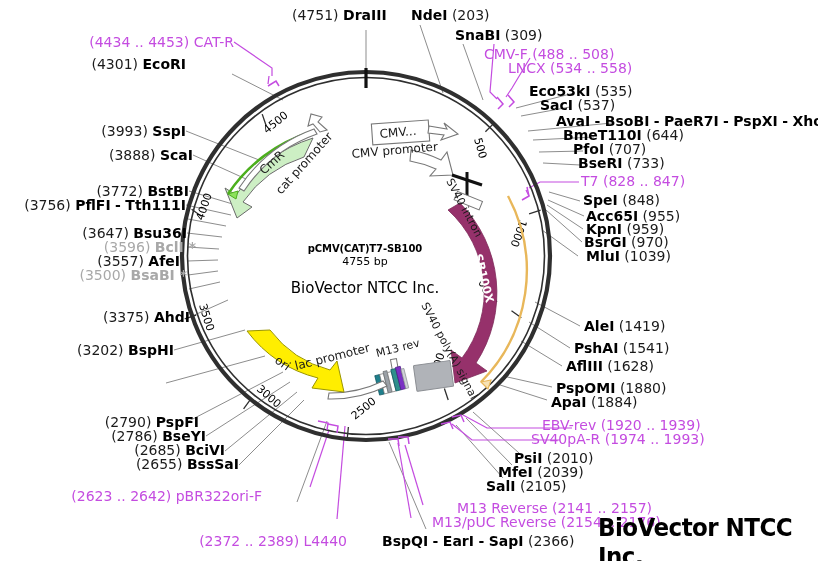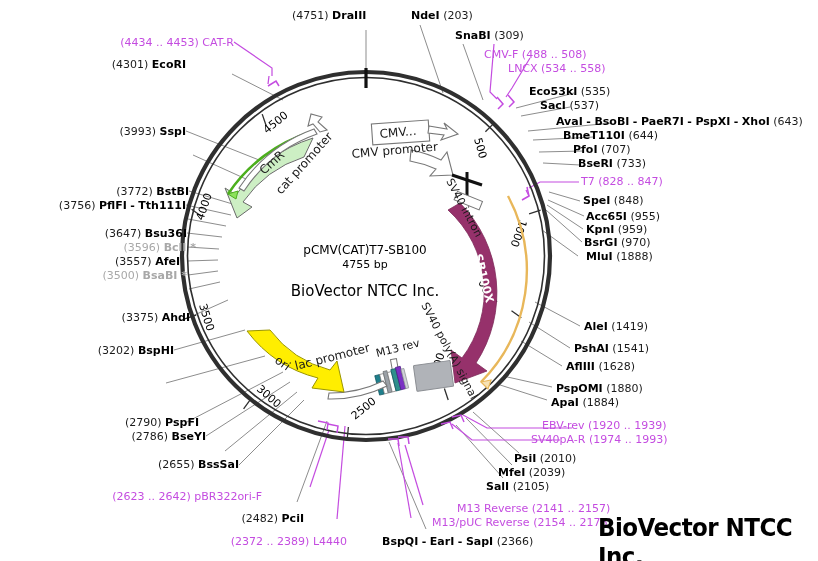--- a/index.html
+++ b/index.html
@@ -18,43 +18,43 @@
   svg#map {
     position: absolute;
     left: 0; top: 0;
     width: 818px;
     height: 561px;
   }
   .lbl {
     position: absolute;
     white-space: nowrap;
     font-family: "DejaVu Sans", "Liberation Sans", sans-serif;
-    font-size: 11px;
+    font-size: 14px;
     line-height: 13px;
     color: #000000;
   }
   .lbl.right { text-align: right; }
   .enz-name { font-weight: bold; color: #000000; }
   .enz-pos  { font-weight: normal; color: #1a1a1a; }
   .enz-dim .enz-name { color: #a8a8a8; font-weight: bold; }
   .enz-dim .enz-pos  { color: #a8a8a8; }
   .primer { color: #c44ce0; }
   .primer .enz-name, .primer .enz-pos { color: #c44ce0; font-weight: normal; }
   .sep { font-weight: bold; color: #000; }
 
   #centre-block {
     position: absolute;
     left: 200px;
     top: 243px;
     width: 330px;
     text-align: center;
   }
   #plasmid-name {
-    font-size: 12px;
-    font-weight: normal;
+    font-size: 10px;
+    font-weight: bold;
     color: #000;
     letter-spacing: -0.1px;
   }
   #plasmid-size {
     font-size: 11px;
     color: #000;
     margin-top: 1px;
   }
   #centre-brand {
     font-size: 15px;
@@ -322,20 +322,24 @@
     <span class="enz-name">CAT-R</span>
   </div>
   <div class="lbl right" style="left:0px; top:58px; width:186px;">
     <span class="enz-pos">(4301)</span>
     <span class="enz-name">EcoRI</span>
   </div>
   <div class="lbl right" style="left:0px; top:125px; width:186px;">
     <span class="enz-pos">(3993)</span>
     <span class="enz-name">SspI</span>
   </div>
+  <div class="lbl right" style="left:0px; top:149px; width:193px;">
+    <span class="enz-pos">(3888)</span>
+    <span class="enz-name">ScaI</span>
+  </div>
   <div class="lbl right" style="left:0px; top:185px; width:189px;">
     <span class="enz-pos">(3772)</span>
     <span class="enz-name">BstBI</span>
   </div>
   <div class="lbl right" style="left:0px; top:199px; width:186px;">
     <span class="enz-pos">(3756)</span>
     <span class="enz-name">PflFI</span>
     <span class="sep">-</span>
     <span class="enz-name">Tth111I</span>
   </div>
@@ -364,32 +368,32 @@
     <span class="enz-name">BspHI</span>
   </div>
   <div class="lbl right" style="left:0px; top:416px; width:187px;padding-left:12px;">
     <span class="enz-pos">(2790)</span>
     <span class="enz-name">PspFI</span>
   </div>
   <div class="lbl right" style="left:0px; top:430px; width:206px;">
     <span class="enz-pos">(2786)</span>
     <span class="enz-name">BseYI</span>
   </div>
+  <div class="lbl right" style="left:0px; top:444px; width:225px;">
+    <span class="enz-pos">(2685)</span>
+    <span class="enz-name">BciVI</span>
+  </div>
   <div class="lbl right" style="left:0px; top:458px; width:239px;">
     <span class="enz-pos">(2655)</span>
     <span class="enz-name">BssSaI</span>
   </div>
   <div class="lbl right primer" style="left:0px; top:490px; width:262px;">
     <span class="enz-pos">(2623 .. 2642)</span>
     <span class="enz-name">pBR322ori-F</span>
   </div>
-  <div class="lbl right" style="left:0px; top:512px; width:304px;">
-    <span class="enz-pos">(2482)</span>
-    <span class="enz-name">PciI</span>
-  </div>
   <div class="lbl right primer" style="left:0px; top:535px; width:347px;">
     <span class="enz-pos">(2372 .. 2389)</span>
     <span class="enz-name">L4440</span>
   </div>
 
   <div class="lbl primer" style="left:484px; top:48px;">
     <span class="enz-name">CMV-F</span>
     <span class="enz-pos">(488 .. 508)</span>
   </div>
   <div class="lbl primer" style="left:508px; top:62px;">
@@ -443,21 +447,21 @@
   <div class="lbl" style="left:586px; top:223px;">
     <span class="enz-name">KpnI</span>
     <span class="enz-pos">(959)</span>
   </div>
   <div class="lbl" style="left:584px; top:236px;">
     <span class="enz-name">BsrGI</span>
     <span class="enz-pos">(970)</span>
   </div>
   <div class="lbl" style="left:586px; top:250px;">
     <span class="enz-name">MluI</span>
-    <span class="enz-pos">(1888)</span>
+    <span class="enz-pos">(1039)</span>
   </div>
   <div class="lbl" style="left:584px; top:320px;">
     <span class="enz-name">AleI</span>
     <span class="enz-pos">(1419)</span>
   </div>
   <div class="lbl" style="left:574px; top:342px;">
     <span class="enz-name">PshAI</span>
     <span class="enz-pos">(1541)</span>
   </div>
   <div class="lbl" style="left:566px; top:360px;">

